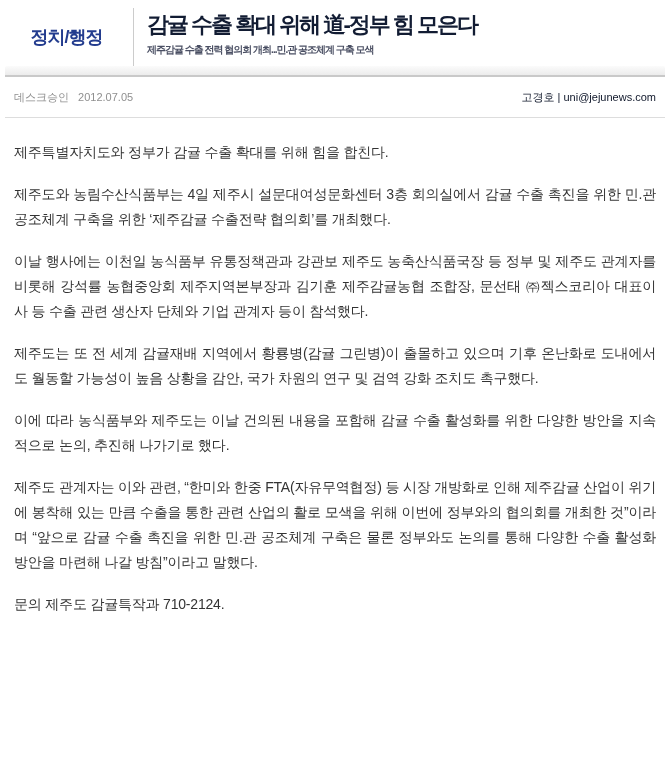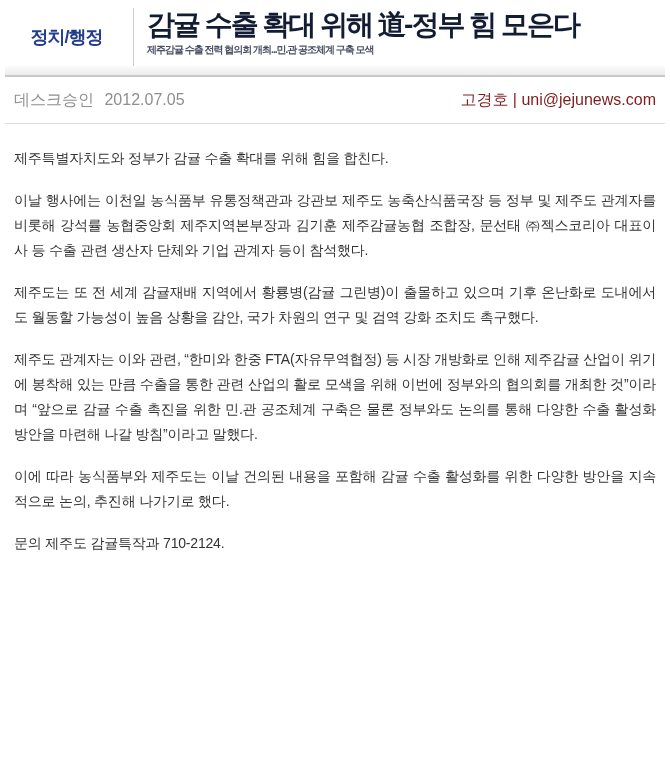--- a/index.html
+++ b/index.html
@@ -41,21 +41,21 @@
     cursor: pointer;
   }
   .title-cell {
     flex: 1 1 auto;
     border-left: 1px solid #cccccc;
     padding: 2px 10px 0 13px;
     overflow: hidden;
   }
   .article-title {
     margin: 0;
-    font-size: 28px;
+    font-size: 22px;
     line-height: 30px;
     font-weight: bold;
     color: #121c33;
     letter-spacing: -2px;
     white-space: nowrap;
   }
   .article-subtitle {
     margin: 2px 0 0 0;
     font-size: 10px;
     line-height: 16px;
@@ -73,26 +73,26 @@
     border-bottom: 2px solid #c9c9c9;
     border-radius: 2px 2px 0 0;
   }
 
   
   .byline {
     display: flex;
     justify-content: space-between;
     align-items: center;
     padding: 13px 14px 12px 14px;
-    font-size: 16px;
+    font-size: 11px;
     color: #8f8f8f;
     letter-spacing: 0;
   }
   .byline .left span { margin-right: 6px; }
-  .byline .reporter { color: #7f1d1d; text-decoration: none; cursor: pointer; }
+  .byline .reporter { color: #0f172a; text-decoration: none; cursor: pointer; }
   .byline-rule {
     border: 0;
     border-top: 1px solid #dddddd;
     margin: 0 5px;
   }
 
   
   .article-body {
     padding: 22px 14px 0 14px;
     font-size: 14px;
@@ -127,20 +127,21 @@
     <div class="left">
       <span>데스크승인</span>
       <span>2012.07.05</span>
     </div>
     <a class="reporter">고경호 | uni@jejunews.com</a>
   </div>
   <hr class="byline-rule">
 
   <div class="article-body">
     <p>제주특별자치도와 정부가 감귤 수출 확대를 위해 힘을 합친다.</p>
+    <p>제주도와 농림수산식품부는 4일 제주시 설문대여성문화센터 3층 회의실에서 감귤 수출 촉진을 위한 민.관 공조체계 구축을 위한 ‘제주감귤 수출전략 협의회’를 개최했다.</p>
     <p>이날 행사에는 이천일 농식품부 유통정책관과 강관보 제주도 농축산식품국장 등 정부 및 제주도 관계자를 비롯해 강석률 농협중앙회 제주지역본부장과 김기훈 제주감귤농협 조합장, 문선태 ㈜젝스코리아 대표이사 등 수출 관련 생산자 단체와 기업 관계자 등이 참석했다.</p>
     <p>제주도는 또 전 세계 감귤재배 지역에서 황룡병(감귤 그린병)이 출몰하고 있으며 기후 온난화로 도내에서도 월동할 가능성이 높음 상황을 감안, 국가 차원의 연구 및 검역 강화 조치도 촉구했다.</p>
+    <p>이에 따라 농식품부와 제주도는 이날 건의된 내용을 포함해 감귤 수출 활성화를 위한 다양한 방안을 지속적으로 논의, 추진해 나가기로 했다.</p>
     <p>제주도 관계자는 이와 관련, “한미와 한중 FTA(자유무역협정) 등 시장 개방화로 인해 제주감귤 산업이 위기에 봉착해 있는 만큼 수출을 통한 관련 산업의 활로 모색을 위해 이번에 정부와의 협의회를 개최한 것”이라며 “앞으로 감귤 수출 촉진을 위한 민.관 공조체계 구축은 물론 정부와도 논의를 통해 다양한 수출 활성화 방안을 마련해 나갈 방침”이라고 말했다.</p>
-    <p>이에 따라 농식품부와 제주도는 이날 건의된 내용을 포함해 감귤 수출 활성화를 위한 다양한 방안을 지속적으로 논의, 추진해 나가기로 했다.</p>
     <p>문의 제주도 감귤특작과 710-2124.</p>
   </div>
 
 </div>
 
 </body></html>

